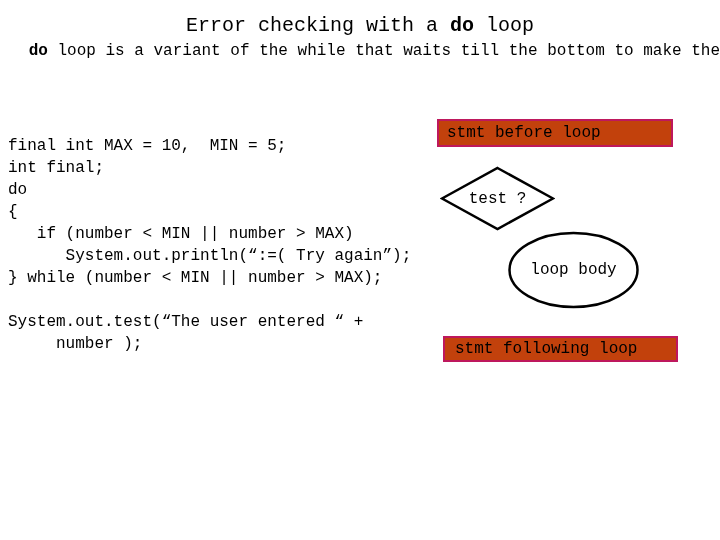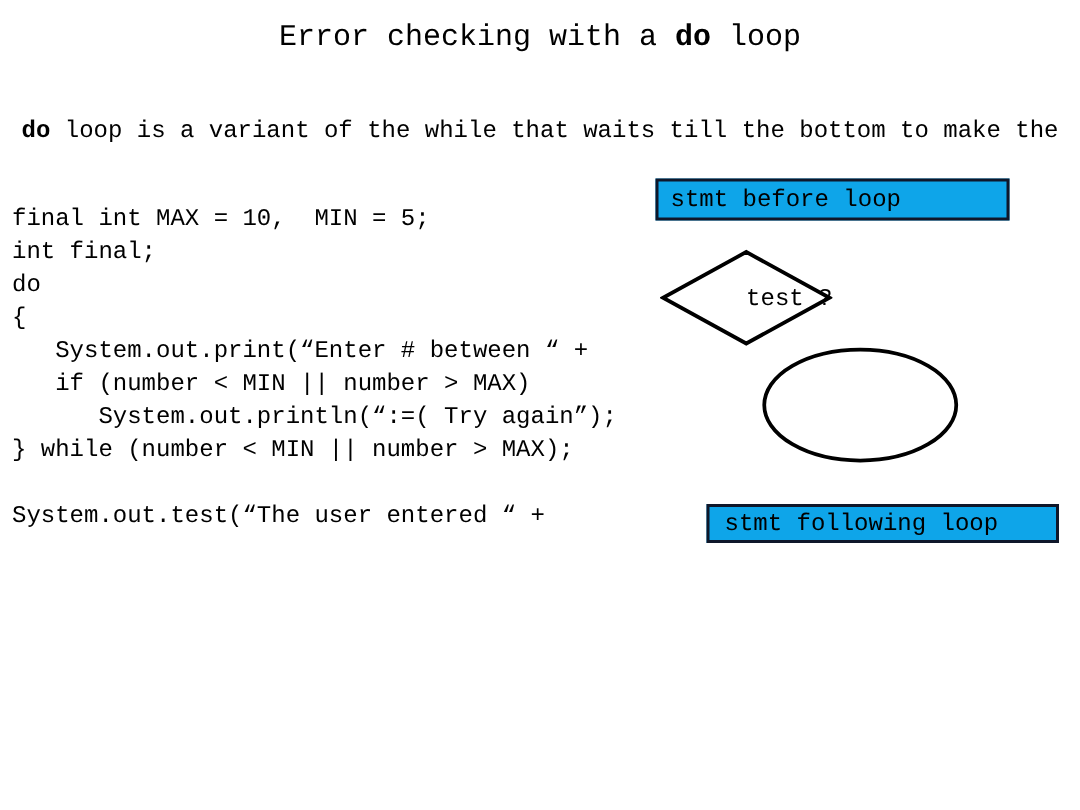--- a/index.html
+++ b/index.html
@@ -20,56 +20,55 @@
     text-align: center;
     font-size: 20px;
     line-height: 26px;
     white-space: pre;
   }
   .intro {
     position: absolute;
     top: 40px;
     left: 0;
     width: 720px;
-    text-align: center;
+    text-align: right;
     font-size: 16px;
     line-height: 22px;
-    margin-top: 36px;
   }
   .intro-line { white-space: pre; }
   .bold { font-weight: bold; }
   .code {
     position: absolute;
     top: 104px;
     left: 8px;
     font-size: 16px;
     margin-top: 31px;
   }
   .code-line {
     white-space: pre;
     line-height: 22px;
     min-height: 22px;
   }
   .fc-box {
     position: absolute;
     box-sizing: border-box;
-    border: 2px solid #0f172a;
-    background: #0ea5e9;
+    border: 2px solid #be185d;
+    background: #c2410c;
     font-size: 16px;
     display: flex;
     align-items: center;
     white-space: pre;
   }
   .fc-box-before   { left: 437px; top: 119px; width: 236px; height: 28px; padding-left: 8px; }
-  .fc-box-following{ left: 443px; top: 336px; width: 235px; height: 26px; padding-left: 10px; margin-left: 28px; }
+  .fc-box-following{ left: 443px; top: 336px; width: 235px; height: 26px; padding-left: 10px; }
   .fc-shape-wrap {
     position: absolute;
     display: flex;
     align-items: center;
-    justify-content: flex-end;
+    justify-content: center;
   }
   .fc-diamond-wrap { left: 440px; top: 166px; width: 115px; height: 65px; }
   .fc-ellipse-wrap { left: 507px; top: 231px; width: 133px; height: 78px; }
   .fc-shape-wrap svg { position: absolute; left: 0; top: 0; }
   .fc-shape-label {
     position: relative;
     font-size: 16px;
     white-space: pre;
   }
 </style>
@@ -82,42 +81,43 @@
 
   <div class="intro">
     <div class="intro-line"><span class="bold">do</span><span> loop is a variant of the while that waits till the bottom to make the</span></div>
   </div>
 
   <div class="code">
     <div class="code-line">final int MAX = 10,  MIN = 5;</div>
     <div class="code-line">int final;</div>
     <div class="code-line">do</div>
     <div class="code-line">{</div>
-    <div class="code-line">   System.out.print(“Enter # between “ +</div>
     <div class="code-line">   if (number &lt; MIN || number &gt; MAX)</div>
     <div class="code-line">      System.out.println(“:=( Try again”);</div>
     <div class="code-line">} while (number &lt; MIN || number &gt; MAX);</div>
     <div class="code-line"></div>
     <div class="code-line">System.out.test(“The user entered “ +</div>
+    <div class="code-line">     number );</div>
   </div>
 
   <div class="fc-box fc-box-before">
     <span>stmt before loop</span>
   </div>
 
   <div class="fc-shape-wrap fc-diamond-wrap">
     <svg width="115" height="65" viewBox="0 0 115 65">
       <polygon points="57.5,2 113,32.5 57.5,63 2,32.5" fill="#ffffff" stroke="#000000" stroke-width="2.5"></polygon>
     </svg>
     <span class="fc-shape-label">test ?</span>
   </div>
 
   <div class="fc-shape-wrap fc-ellipse-wrap">
     <svg width="133" height="78" viewBox="0 0 133 78">
       <ellipse cx="66.5" cy="39" rx="64" ry="37" fill="#ffffff" stroke="#000000" stroke-width="2.5"></ellipse>
     </svg>
+    <span class="fc-shape-label">loop body</span>
   </div>
 
   <div class="fc-box fc-box-following">
     <span>stmt following loop</span>
   </div>
 
 </div>
 
 </body></html>

